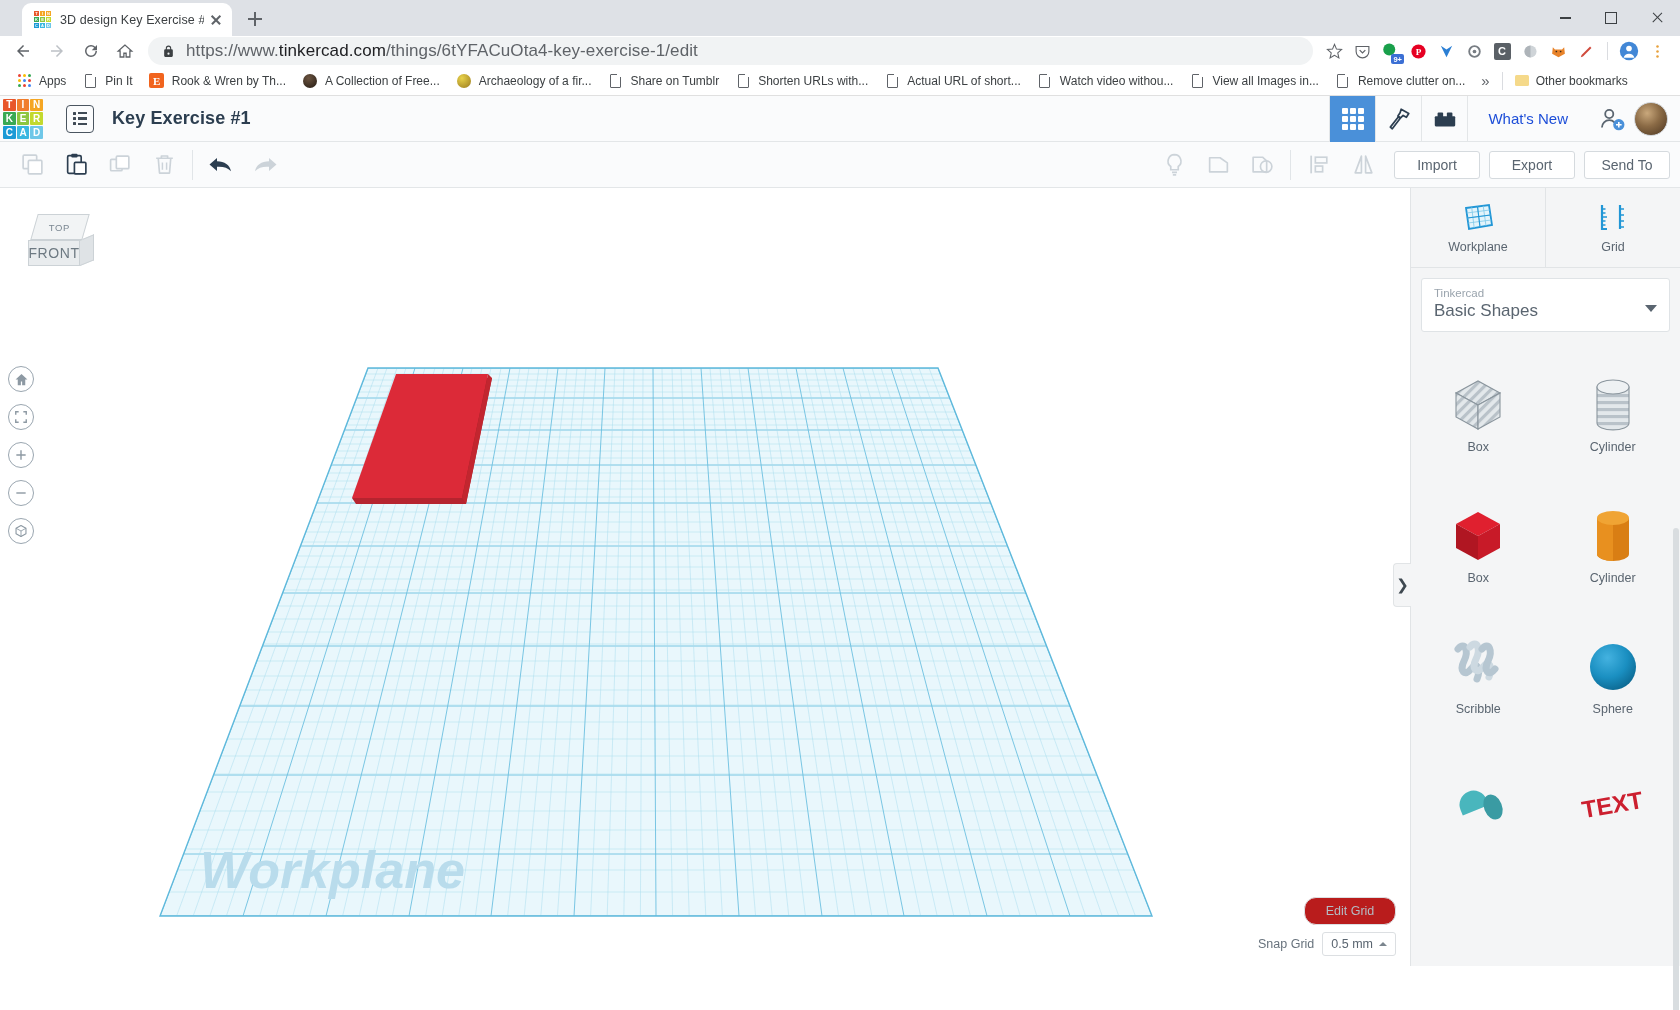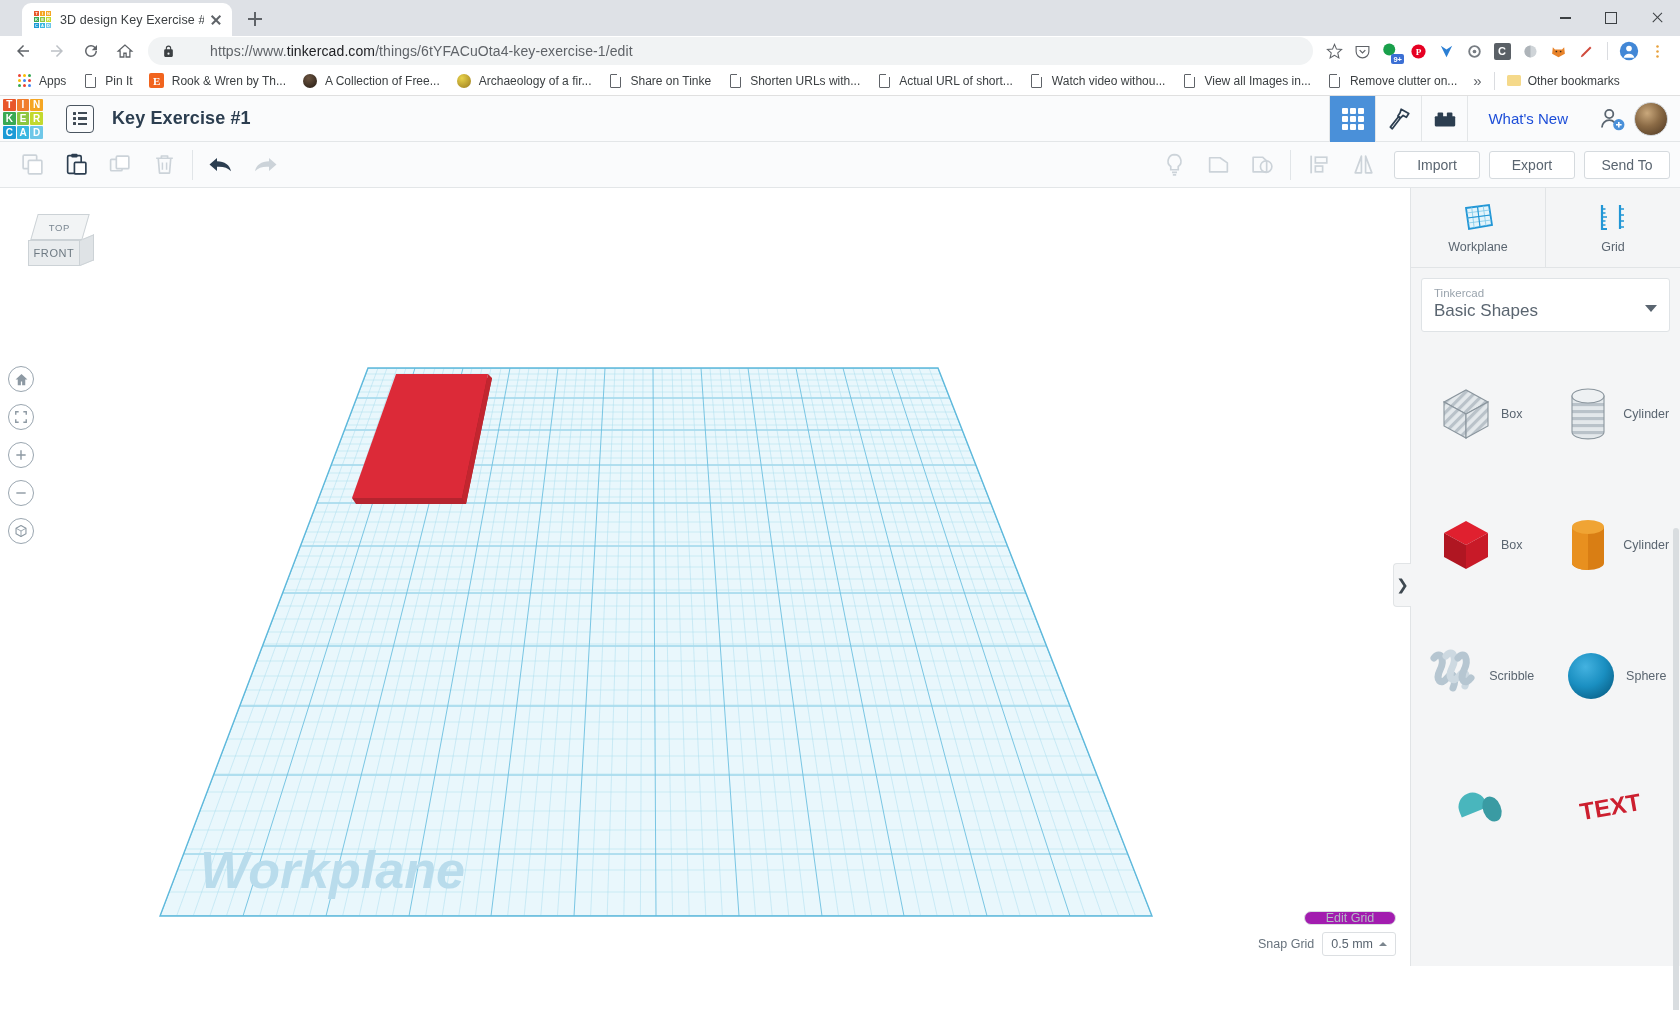--- a/index.html
+++ b/index.html
@@ -71,21 +71,21 @@
   .nav-btn {
     width: 30px; height: 30px; display:flex; align-items:center; justify-content:center;
     margin: 0 2px; color: #5f6368;
   }
   .nav-btn svg { display:block; }
   .omnibox {
     flex: 1; height: 28px; background: #f1f3f4; border-radius: 14px;
     display: flex; align-items: center; padding: 0 14px; margin: 0 8px 0 6px;
   }
   .lock-icon { margin-right: 11px; display:flex; }
-  .url-text { font-size: 14px; color: #202124; white-space: nowrap; letter-spacing: .1px; margin-left: 24px; }
+  .url-text { font-size: 17px; color: #202124; white-space: nowrap; letter-spacing: .1px; }
   .url-dim { color: #5f6368; }
   .ext-icons { display: flex; align-items: center; gap: 2px; }
   .ext {
     width: 26px; height: 26px; display:flex; align-items:center; justify-content:center;
     position: relative; font-size: 11px;
   }
   .ext-sep { width:1px; height:18px; background:#dadce0; margin:0 6px; }
 
   .bm-bar {
     height: 30px; background: #ffffff; display: flex; align-items: center;
@@ -181,43 +181,43 @@
     background:#f2f4f5; border:1px solid #ccd2d6;
     transform: skewX(-16deg);
     display:flex; align-items:center; justify-content:center;
   }
   .vc-top span { font-size:9.5px; color:#7b8792; letter-spacing:.6px; transform: skewX(16deg); }
   .vc-front {
     position:absolute; left:0; top:26px; width:52px; height:26px;
     background:#e9ecee; border:1px solid #ccd2d6;
     display:flex; align-items:center; justify-content:center;
   }
-  .vc-front span { font-size:11px; color:#6d7982; letter-spacing:.6px; }
+  .vc-front span { font-size:14px; color:#6d7982; letter-spacing:.6px; }
   .vc-right {
     position:absolute; left:52px; top:26px; width:14px; height:26px;
     background:#dfe3e6; border:1px solid #ccd2d6; border-left:none;
     transform: skewY(-22deg); transform-origin: left top;
   }
 
   .nav-tools { position: absolute; left: 8px; top: 178px; display:flex; flex-direction:column; gap: 12px; }
   .nav-tool {
     width: 26px; height: 26px; border: 1.6px solid #9aa6b0; border-radius: 50%;
     display:flex; align-items:center; justify-content:center; color:#8d99a3;
     background:#fff;
   }
 
   .workplane-wrap { position:absolute; left:0; top:0; right:0; bottom:0; }
 
   .grid-ctrls {
     position: absolute; right: 14px; bottom: 10px;
     display:flex; flex-direction:column; align-items:flex-end; gap:7px;
   }
   .edit-grid-btn {
-    width: 92px; height: 14px; border:1px solid #dcdfe2; border-radius:12px;
-    background:#a21caf; color:#b3bcc4; font-size:12.5px;
+    width: 92px; height: 28px; border:1px solid #dcdfe2; border-radius:12px;
+    background:#b91c1c; color:#b3bcc4; font-size:12.5px;
     display:flex; align-items:center; justify-content:center;
   }
   .snap-row { display:flex; align-items:center; gap:8px; }
   .snap-label { font-size:12.5px; color:#68737d; }
   .snap-select {
     min-width: 66px; height: 24px; border:1px solid #dcdfe2; border-radius:3px;
     background:#fff; font-size:12.5px; color:#5a6570;
     display:flex; align-items:center; justify-content:center; gap:6px; padding:0 8px;
   }
   .caret-up { width:0;height:0;border-left:4px solid transparent;border-right:4px solid transparent;border-bottom:4.5px solid #7b858e; }
@@ -244,21 +244,21 @@
     position:absolute; right:12px; top:26px;
     width:0;height:0;border-left:6px solid transparent;border-right:6px solid transparent;border-top:7px solid #5a6570;
   }
 
   .shapes-grid {
     flex: 1; overflow: hidden; display:grid;
     grid-template-columns: 1fr 1fr; align-content: start;
     padding-top: 6px; position: relative;
   }
   .shape-cell {
-    height: 131px; display:flex; flex-direction:row; align-items:center; justify-content:center; gap:3px;
+    height: 131px; display:flex; flex-direction:column; align-items:center; justify-content:center; gap:3px;
   }
   .shape-label { font-size: 12.5px; color: #5a6570; }
   .shape-art { width: 64px; height: 64px; position: relative; }
 
   .sb-scrollbar {
     position:absolute; right:1px; top:340px; width:6px; height:500px;
     background:#d9dde0; border-radius:3px;
   }
   .panel-collapse {
     position: absolute; left: -18px; top: 375px; width: 18px; height: 44px;
@@ -435,21 +435,21 @@
   <div class="bm">
     <span class="bm-ico">
         <span style="width:14px;height:14px;border-radius:50%;background:radial-gradient(circle at 35% 30%,#e8d24a,#9a7a1e);"></span>
       </span>
     <span>Archaeology of a fir...</span>
   </div>
   <div class="bm">
     <span class="bm-ico">
         <span class="doc-ico"></span>
       </span>
-    <span>Share on Tinke</span>
+    <span>Share on Tumblr</span>
   </div>
   <div class="bm">
     <span class="bm-ico">
         <span class="doc-ico"></span>
       </span>
     <span>Shorten URLs with...</span>
   </div>
   <div class="bm">
     <span class="bm-ico">
         <span class="doc-ico"></span>

